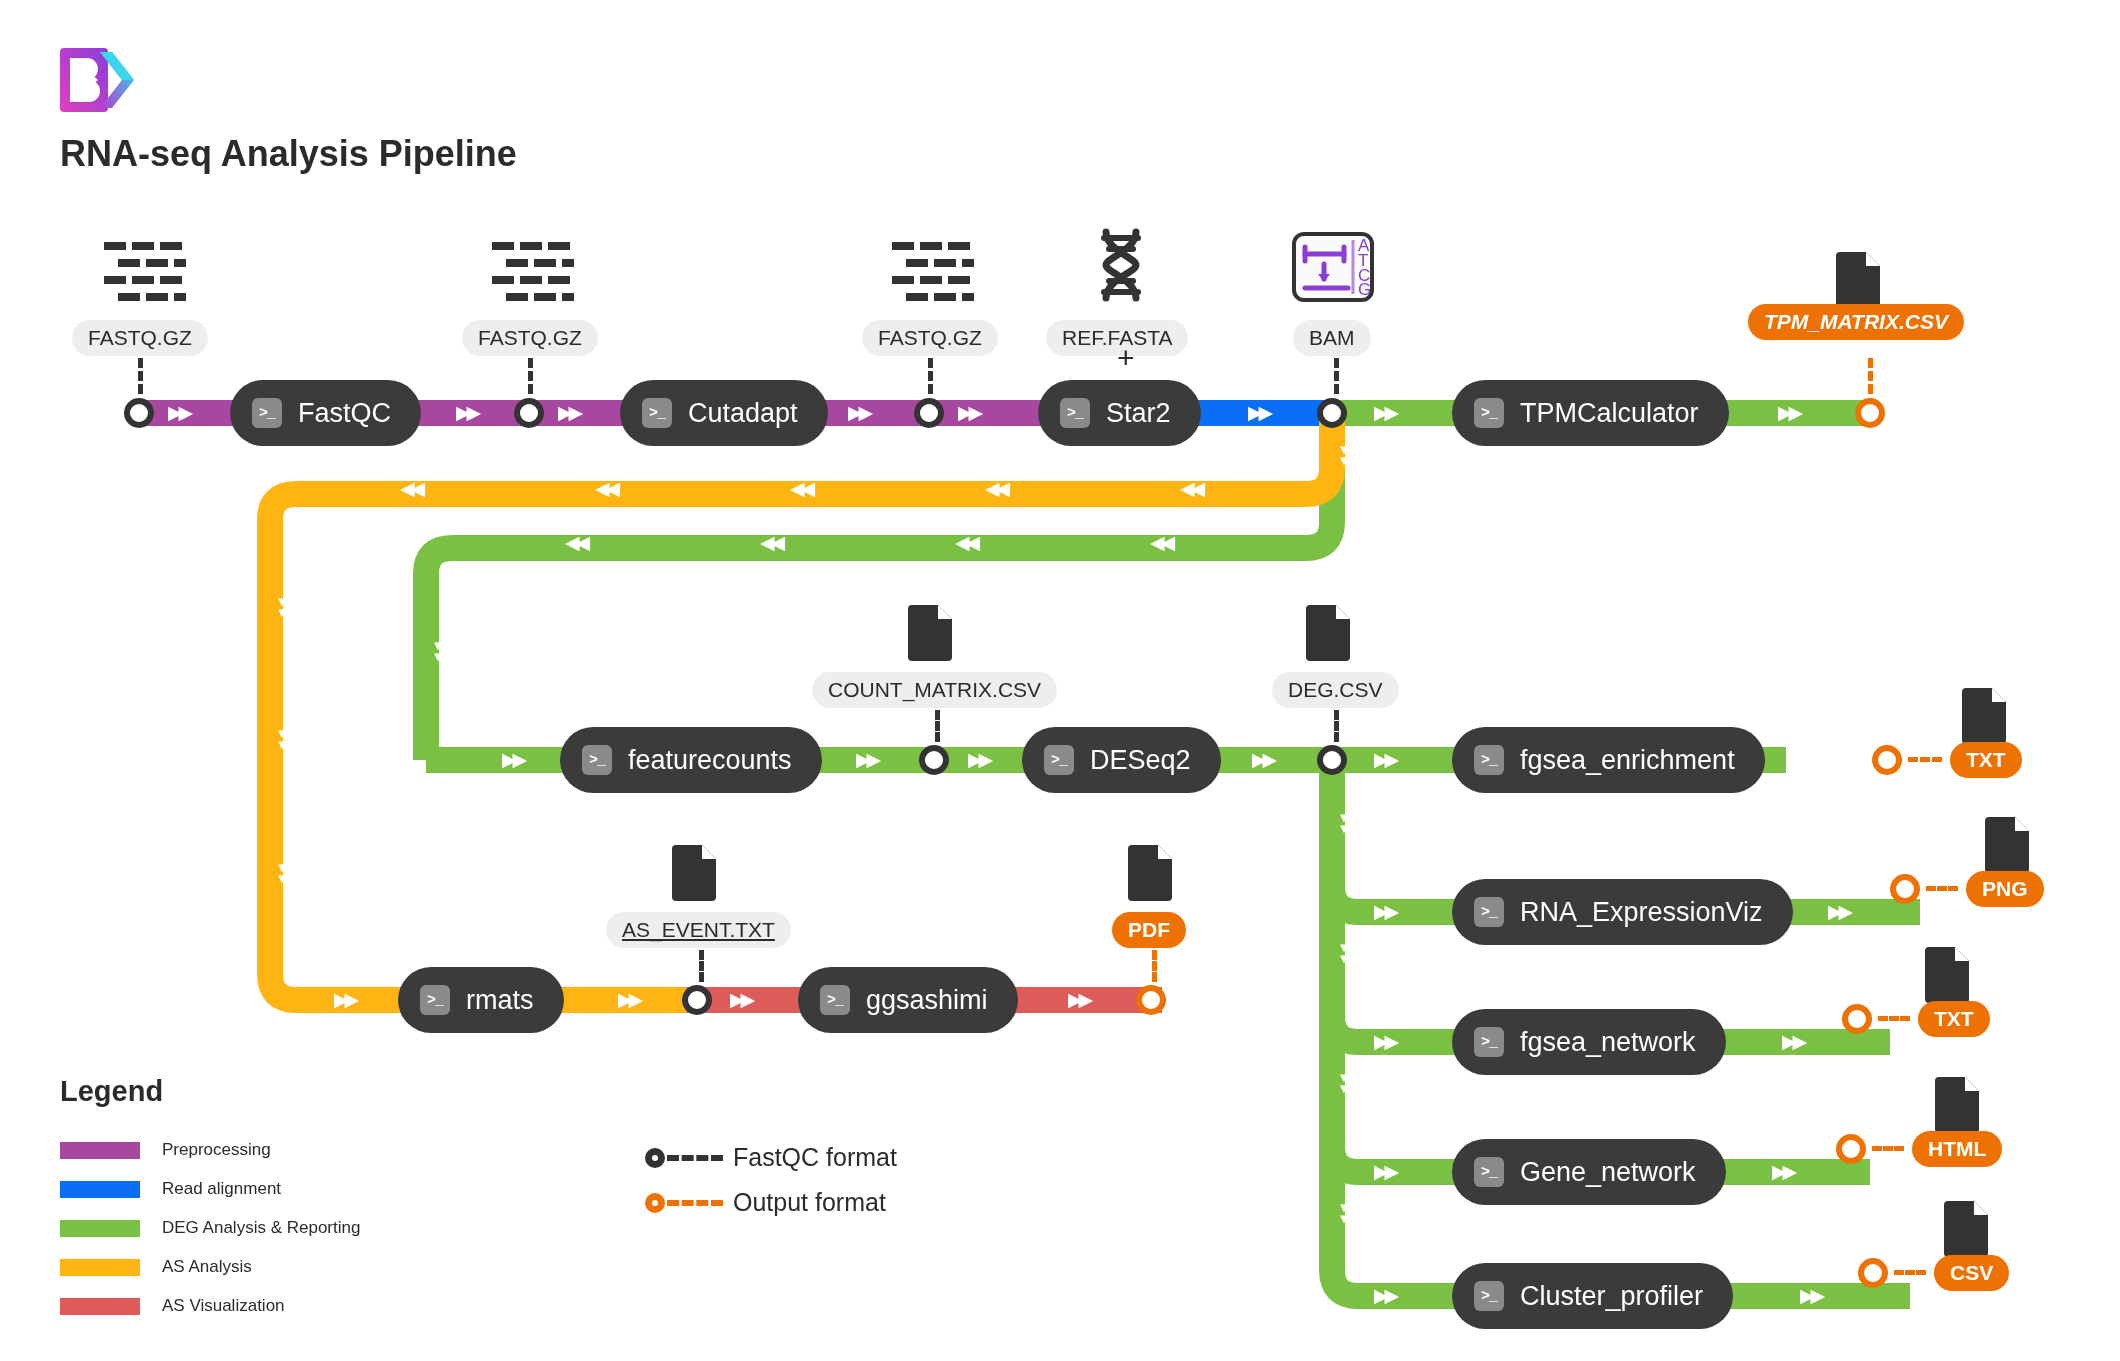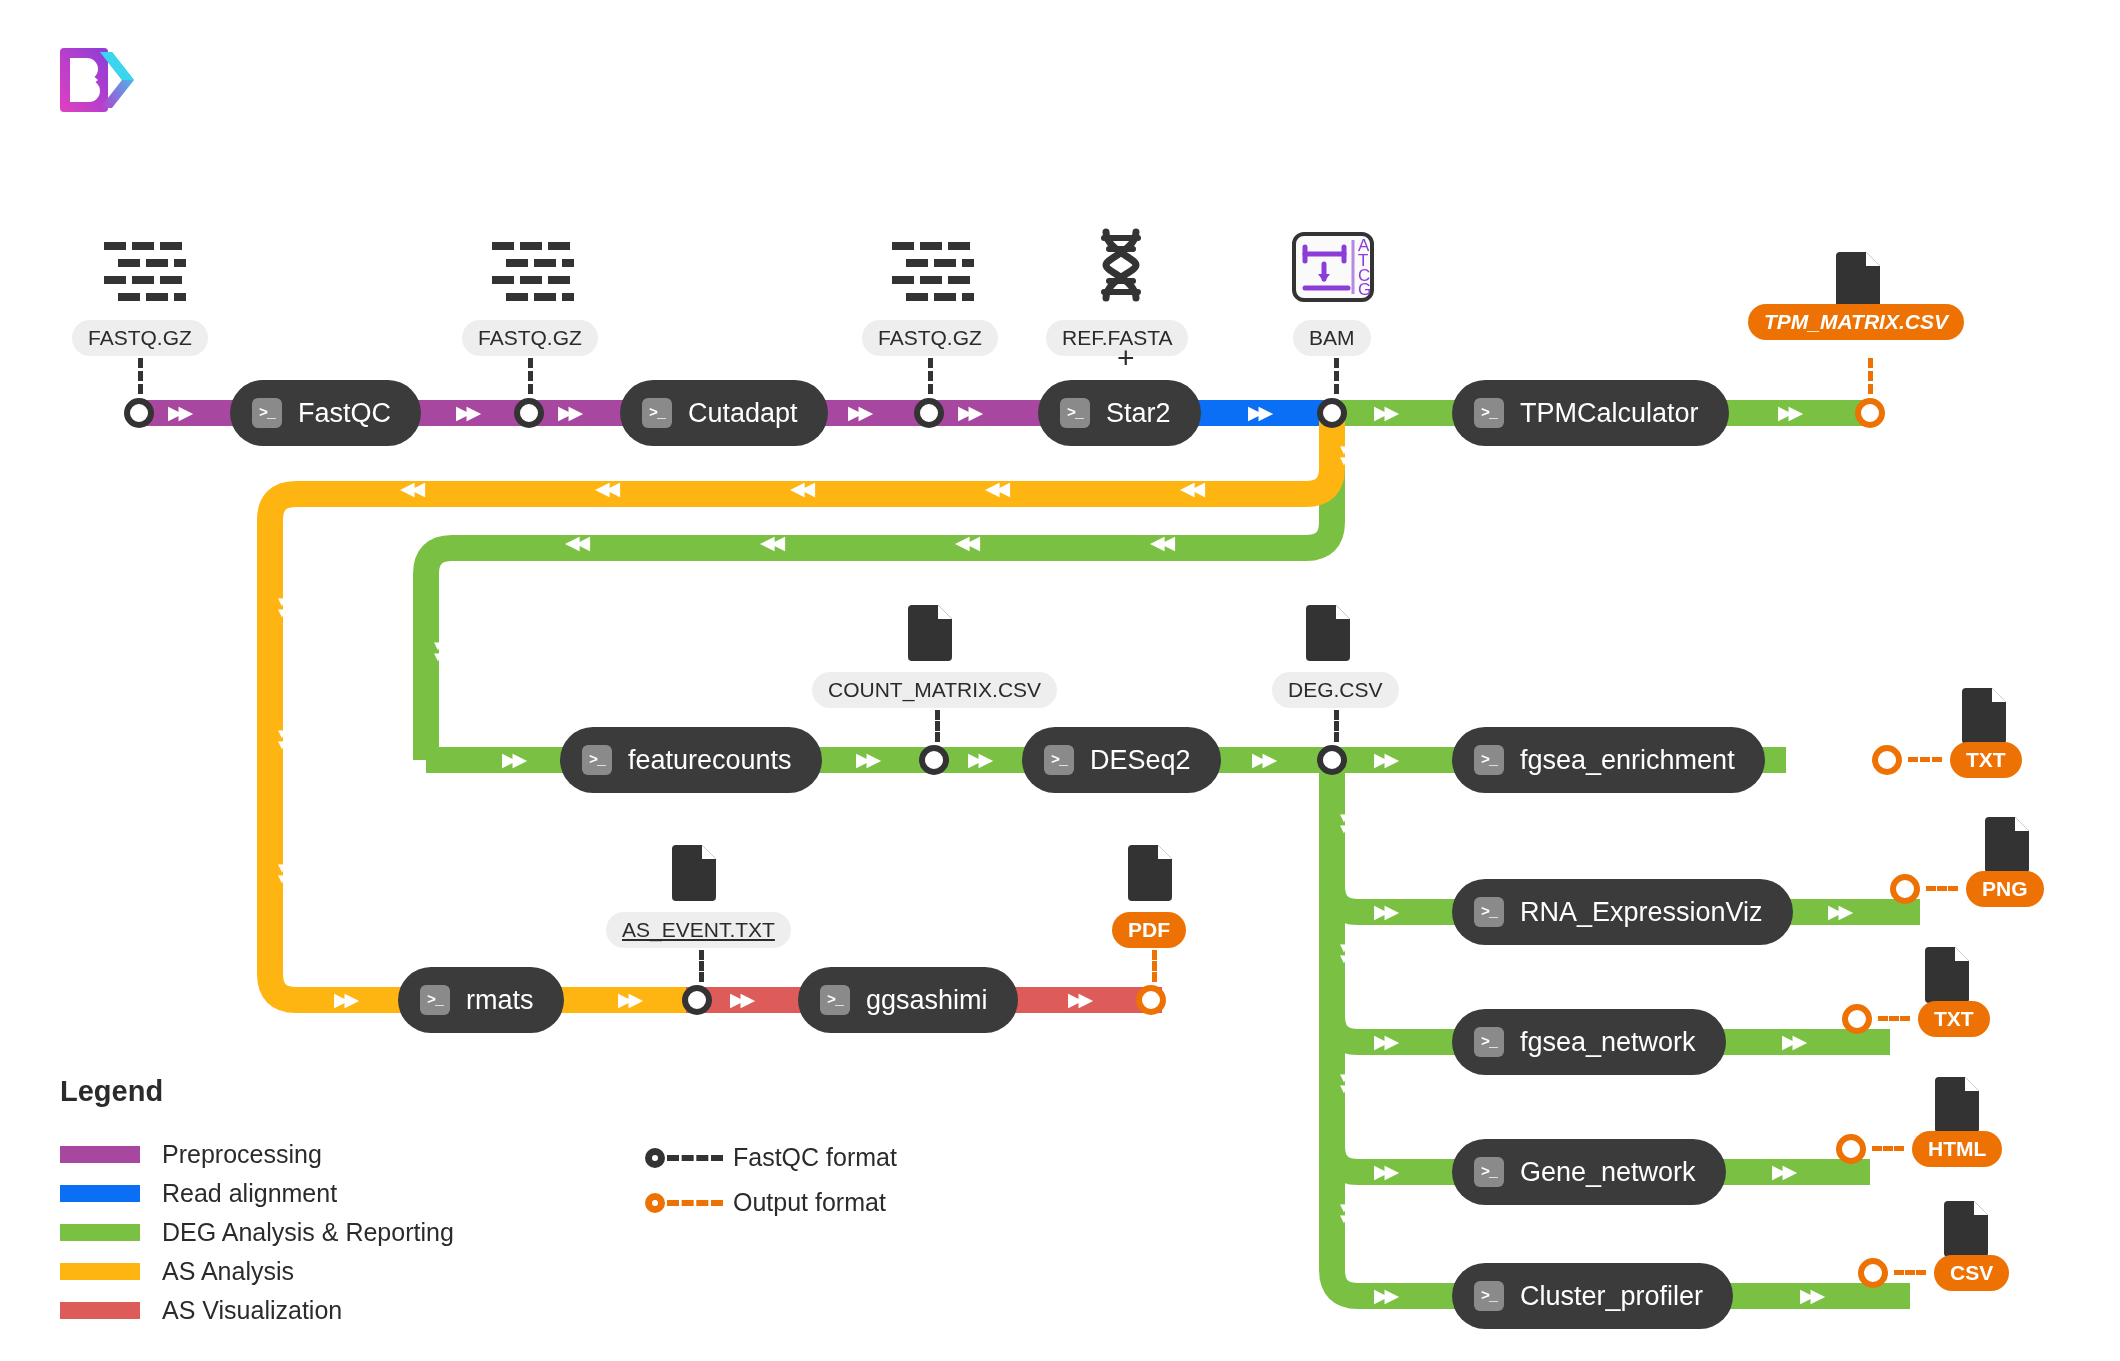--- a/index.html
+++ b/index.html
@@ -51,21 +51,21 @@
   .ico { position: absolute; }
   .doc-ico { width: 44px; height: 56px; }
   .fastq-ico { width: 84px; height: 58px; position: absolute; }
   .fastq-ico i { position: absolute; height: 8px; background: #333333; display: block; }
   .plus { position: absolute; font-size: 30px; color: #2b2b2b; font-weight: normal; }
 
   
   .legend-title { position: absolute; left: 60px; top: 1075px; font-size: 29px; font-weight: bold; color: #2b2b2b; }
   .lg-row { position: absolute; left: 60px; display: flex; align-items: center; gap: 22px; }
   .lg-swatch { width: 80px; height: 17px; flex: none; }
-  .lg-label { font-size: 25px; color: #2b2b2b; white-space: nowrap; text-align: center; }
+  .lg-label { font-size: 17px; color: #2b2b2b; white-space: nowrap; text-align: center; }
   .fmt-row { position: absolute; display: flex; align-items: center; gap: 0; }
   .fmt-ring { width: 20px; height: 20px; border-radius: 50%; background: #fff;
               border: 7px solid #333; flex: none; }
   .fmt-ring.out { border-color: #ee7203; }
   .fmt-dash { width: 56px; border-top: 6px dashed #333; margin: 0 10px 0 2px; flex: none; }
   .fmt-dash.out { border-top-color: #ee7203; }
   .fmt-label { font-size: 25px; color: #2b2b2b; white-space: nowrap; }
 </style>
 </head>
 <body>
@@ -86,20 +86,21 @@
           </linearGradient>
         </defs>
         <rect x="0" y="0" width="48" height="64" rx="4" fill="url(#g1)"></rect>
         <path d="M10 10 h17 a11 11 0 0 1 0 22 h-17 z M10 32 h19 a11 11 0 0 1 0 22 h-19 z" fill="#fff"></path>
         <path d="M40 4 L62 32 L40 60 L52 60 L74 32 L52 4 Z" fill="url(#g2)"></path>
         <path d="M40 4 L52 4 L74 32 L62 32 Z" fill="#3bd6ee"></path>
         <path d="M31 26 l7 6 -7 6 -7 -6 z" fill="#ffffff"></path>
       </svg>
     </div>
   </div>
+  <div class="page-title">RNA-seq Analysis Pipeline</div>
 
   <svg width="2120" height="1361" style="position:absolute;left:0;top:0;">
 
     <rect x="132" y="400" width="1026" height="26" fill="#a8479f"></rect>
 
     <rect x="1158" y="400" width="182" height="26" fill="#0a6ff5"></rect>
 
     <rect x="1330" y="400" width="540" height="26" fill="#7ac143"></rect>
 
     <path d="M1332 413 L1332 522 Q1332 548 1306 548 L452 548 Q426 548 426 574 L426 760" fill="none" stroke="#7ac143" stroke-width="26"></path>

